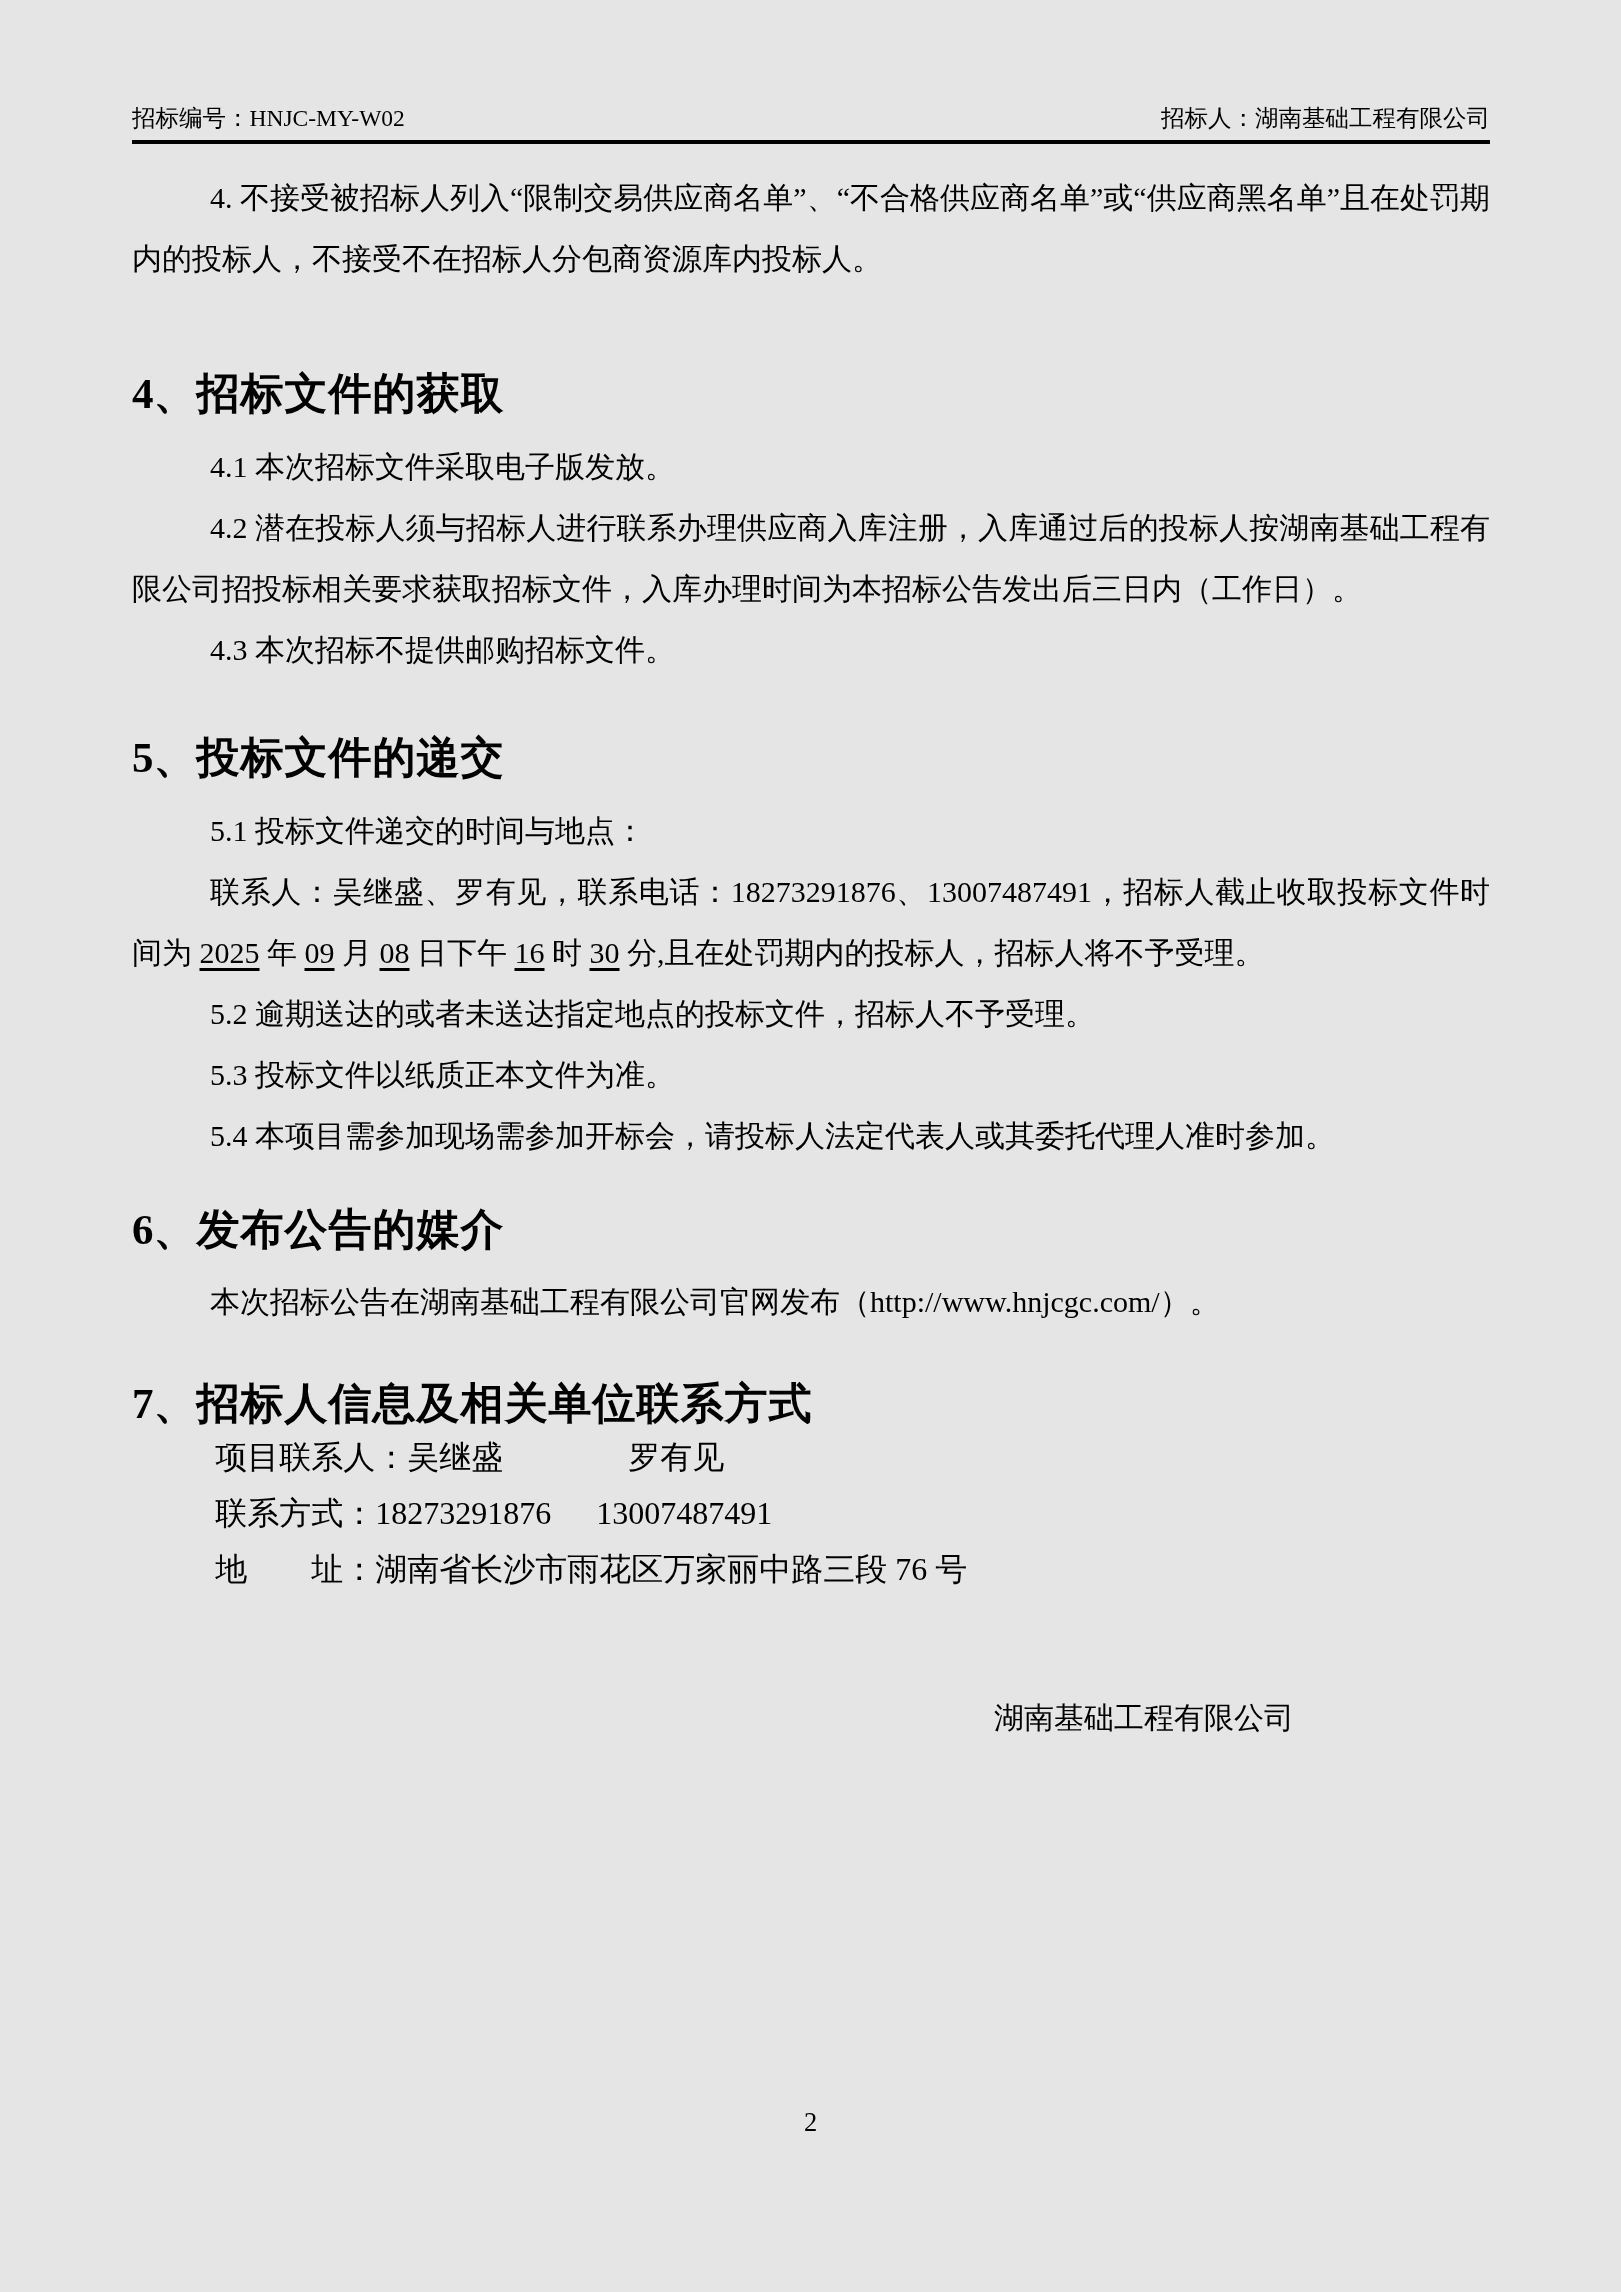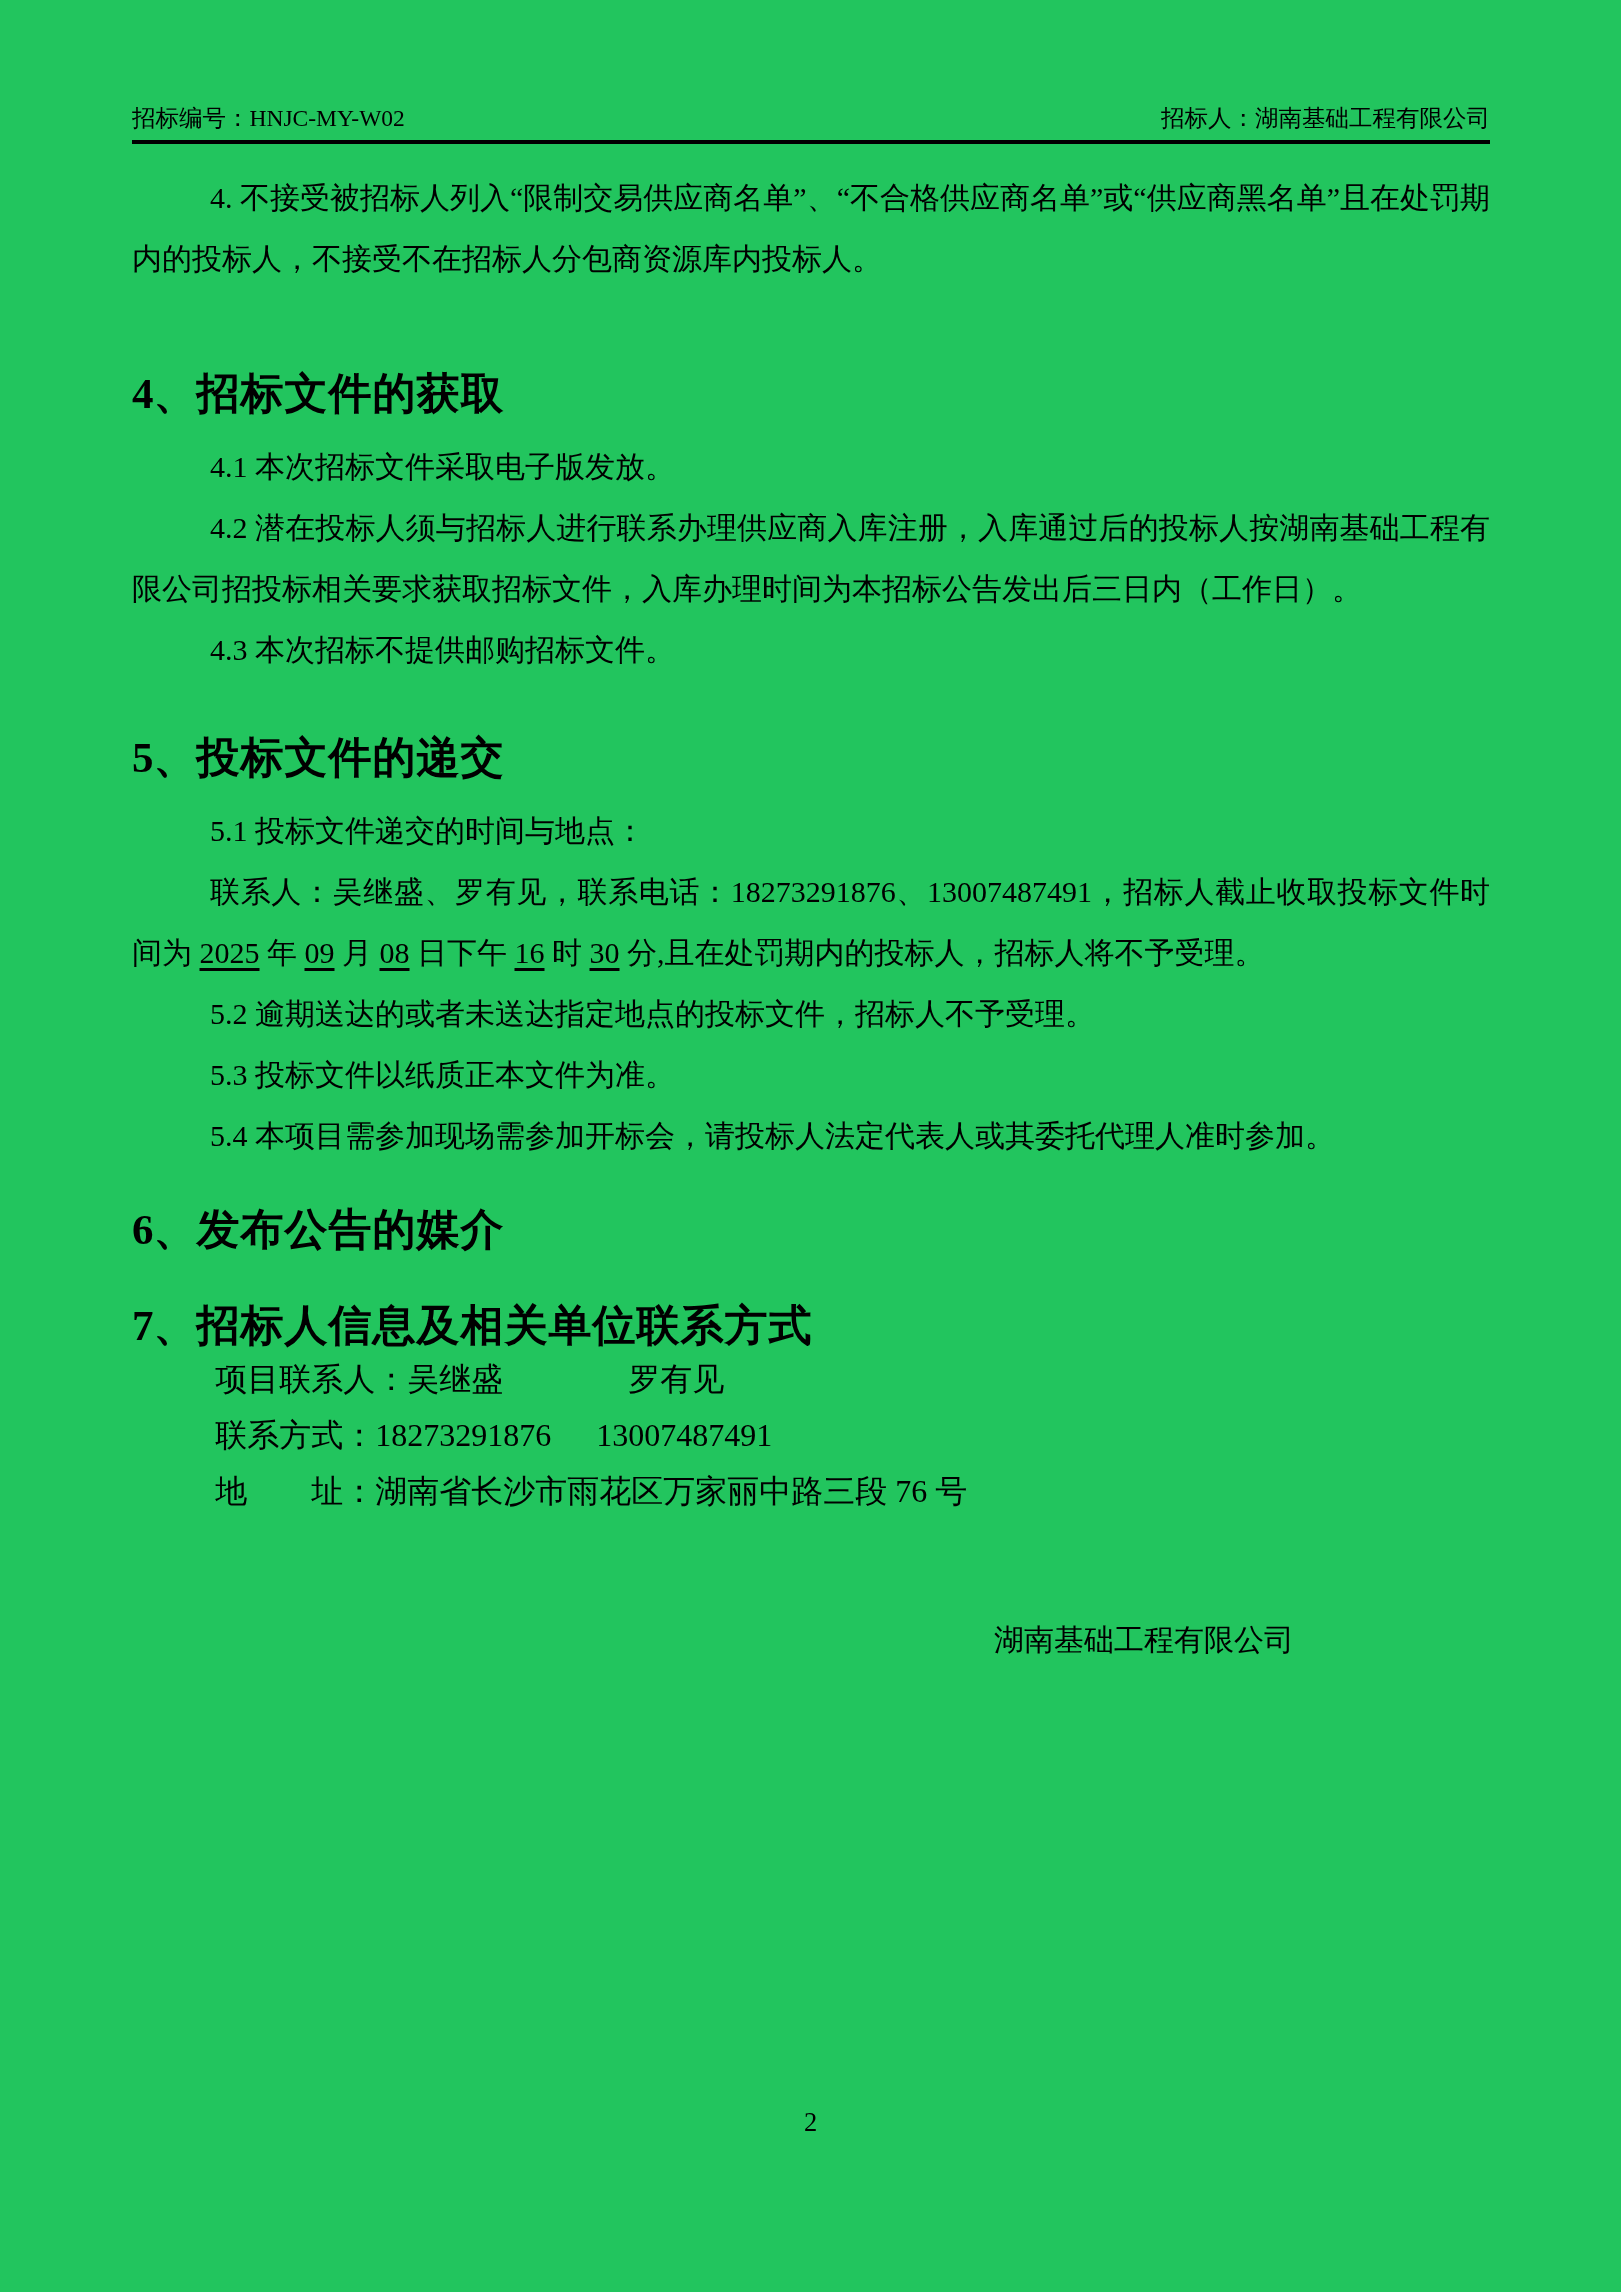--- a/index.html
+++ b/index.html
@@ -1,21 +1,21 @@
 <!DOCTYPE html>
 <html><head>
 <meta charset="utf-8">
 <style>
   * { box-sizing: border-box; }
   html, body { margin: 0; padding: 0; background: #ffffff; }
   .page {
     position: relative;
     width: 1621px;
     height: 2293px;
-    background: #22c55e;
+    background: #e5e5e5;
     color: #000000;
     font-family: "Liberation Serif", "DejaVu Serif", serif;
     padding: 104px 131px 0 132px;
     overflow: hidden;
   }
   
   .doc-header {
     display: flex;
     justify-content: space-between;
     align-items: flex-end;
@@ -104,20 +104,21 @@
   </h2>
   <p class="para">5.1 投标文件递交的时间与地点：</p>
   <p class="para"><span>联系人：吴继盛、罗有见，联系电话：18273291876、13007487491，招标人截止收取投标文件时间为 </span><span class="u-seg">2025</span><span> 年 </span><span class="u-seg">09</span><span> 月 </span><span class="u-seg">08</span><span> 日下午 </span><span class="u-seg">16</span><span> 时 </span><span class="u-seg">30</span><span> 分,且在处罚期内的投标人，招标人将不予受理。</span></p>
   <p class="para">5.2 逾期送达的或者未送达指定地点的投标文件，招标人不予受理。</p>
   <p class="para">5.3 投标文件以纸质正本文件为准。</p>
   <p class="para">5.4 本项目需参加现场需参加开标会，请投标人法定代表人或其委托代理人准时参加。</p>
 
   <h2 class="section-heading mt-sec6">
     <span class="sec-num">6、</span><span>发布公告的媒介</span>
   </h2>
+  <p class="para">本次招标公告在湖南基础工程有限公司官网发布（http://www.hnjcgc.com/）。</p>
 
   <h2 class="section-heading mt-sec7 heading-gap">
     <span class="sec-num">7、</span><span>招标人信息及相关单位联系方式</span>
   </h2>
   <p class="contact-row">
     <span>项目联系人：</span><span class="contact-v1">吴继盛</span><span>罗有见</span>
   </p>
   <p class="contact-row">
     <span>联系方式：</span><span class="contact-v1">18273291876</span><span>13007487491</span>
   </p>

